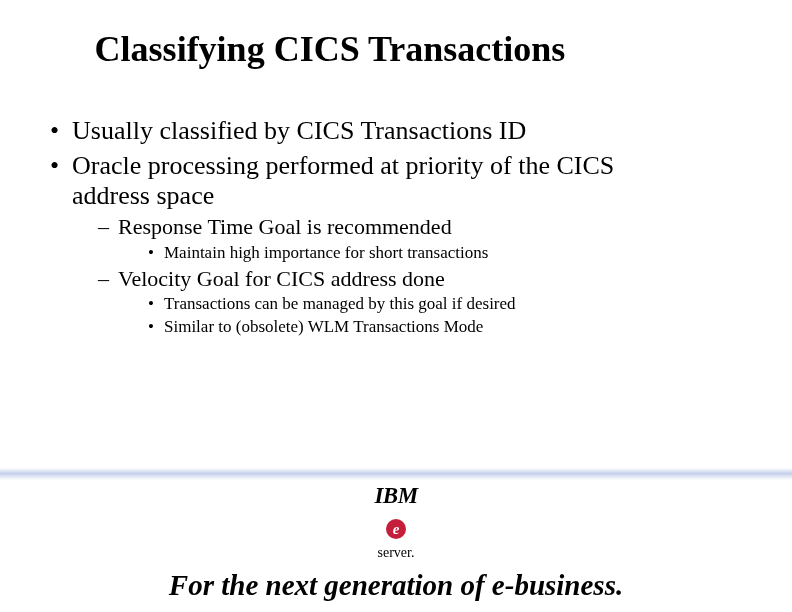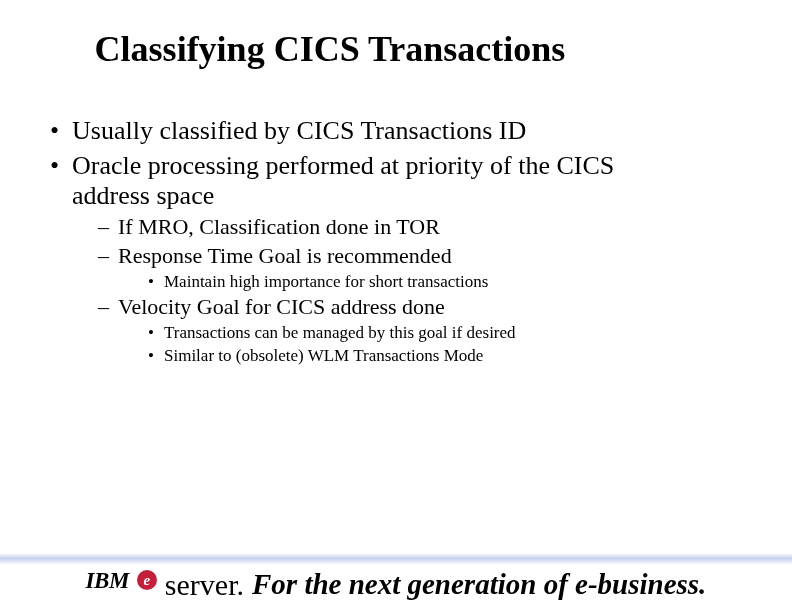--- a/index.html
+++ b/index.html
@@ -89,24 +89,25 @@
     box-sizing: border-box;
   }
   .gradient-bar {
     height: 12px;
     width: 100%;
     background: linear-gradient(to bottom, rgba(90,120,200,0) 0%, rgba(90,120,200,0.35) 45%, rgba(90,120,200,0) 100%);
     margin-bottom: 3px;
   }
   .tagline {
     display: flex;
-    align-items: flex-start;
+    align-items: center;
     justify-content: center;
     gap: 8px;
     font-family: "Times New Roman", Times, serif;
+    flex-direction: column;
   }
   .ibm {
     font-weight: bold;
     font-style: italic;
     font-size: 23px;
     letter-spacing: -0.5px;
   }
   .e-badge {
     display: inline-flex;
     align-items: center;
@@ -117,41 +118,40 @@
     background: #c41e3a;
     color: #fff;
     font-style: italic;
     font-weight: bold;
     font-size: 15px;
     line-height: 20px;
     position: relative;
     top: 2px;
   }
   .server {
-    font-size: 30px;
+    font-size: 14px;
     font-family: "Times New Roman", serif;
   }
   .rest {
     font-weight: bold;
     font-style: italic;
     font-size: 29px;
   }
 </style>
 </head>
 <body>
 
 <div class="slide">
   <h1 class="title">Classifying CICS Transactions</h1>
 
   <ul class="lvl1">
     <li><span>Usually classified by CICS Transactions ID</span></li>
     <li>
       <span>Oracle processing performed at priority of the CICS address space</span>
       <ul class="lvl2">
-        <li><span>If MRO, Classification done in TOR</span></li>
         <li>
           <span>Response Time Goal is recommended</span>
           <ul class="lvl3">
             <li><span>Maintain high importance for short transactions</span></li>
           </ul>
         </li>
         <li>
           <span>Velocity Goal for CICS address done</span>
           <ul class="lvl3">
             <li><span>Transactions can be managed by this goal if desired</span></li>

